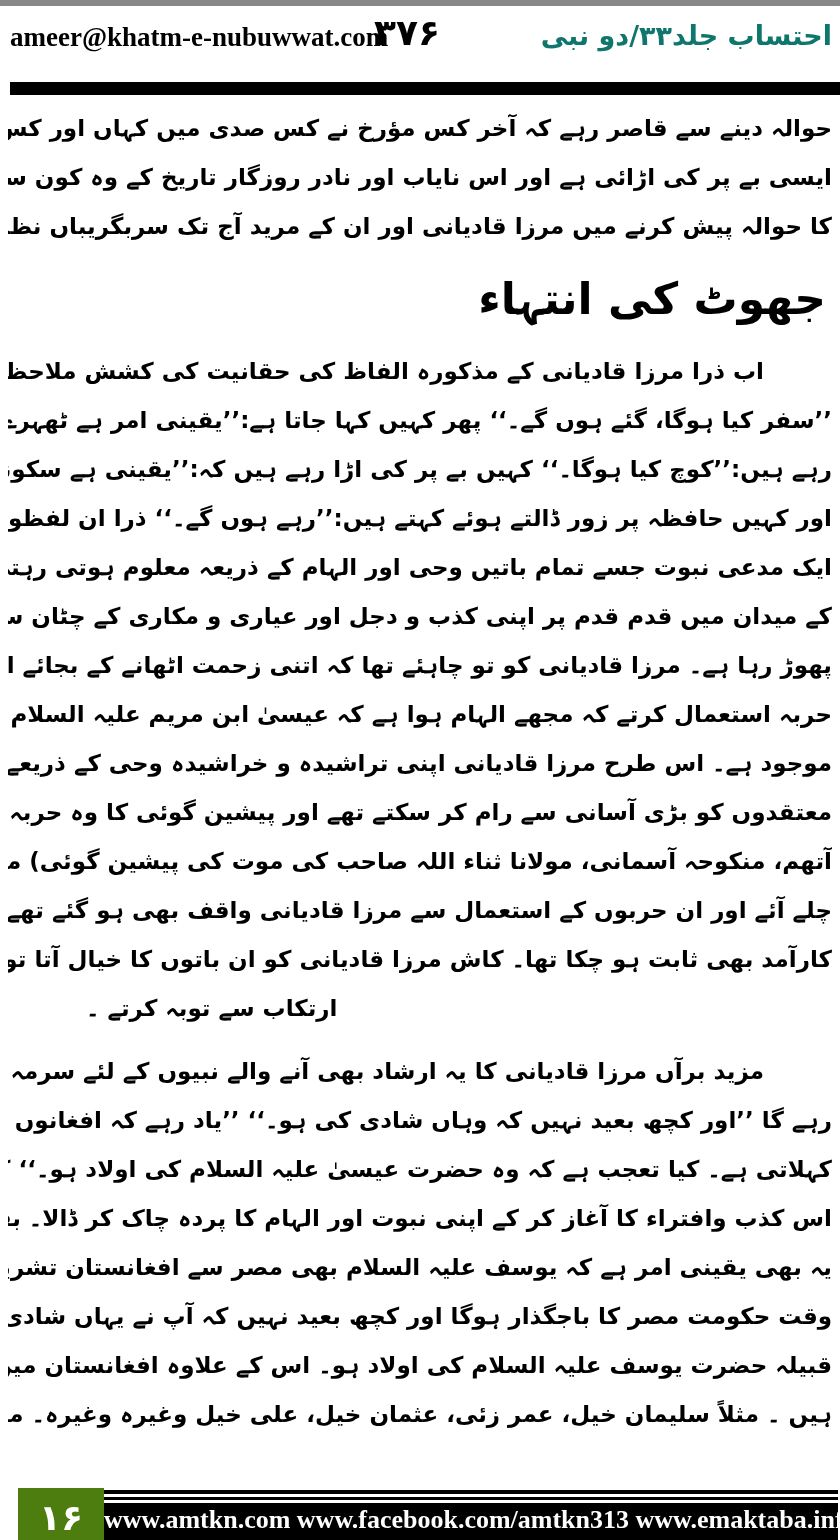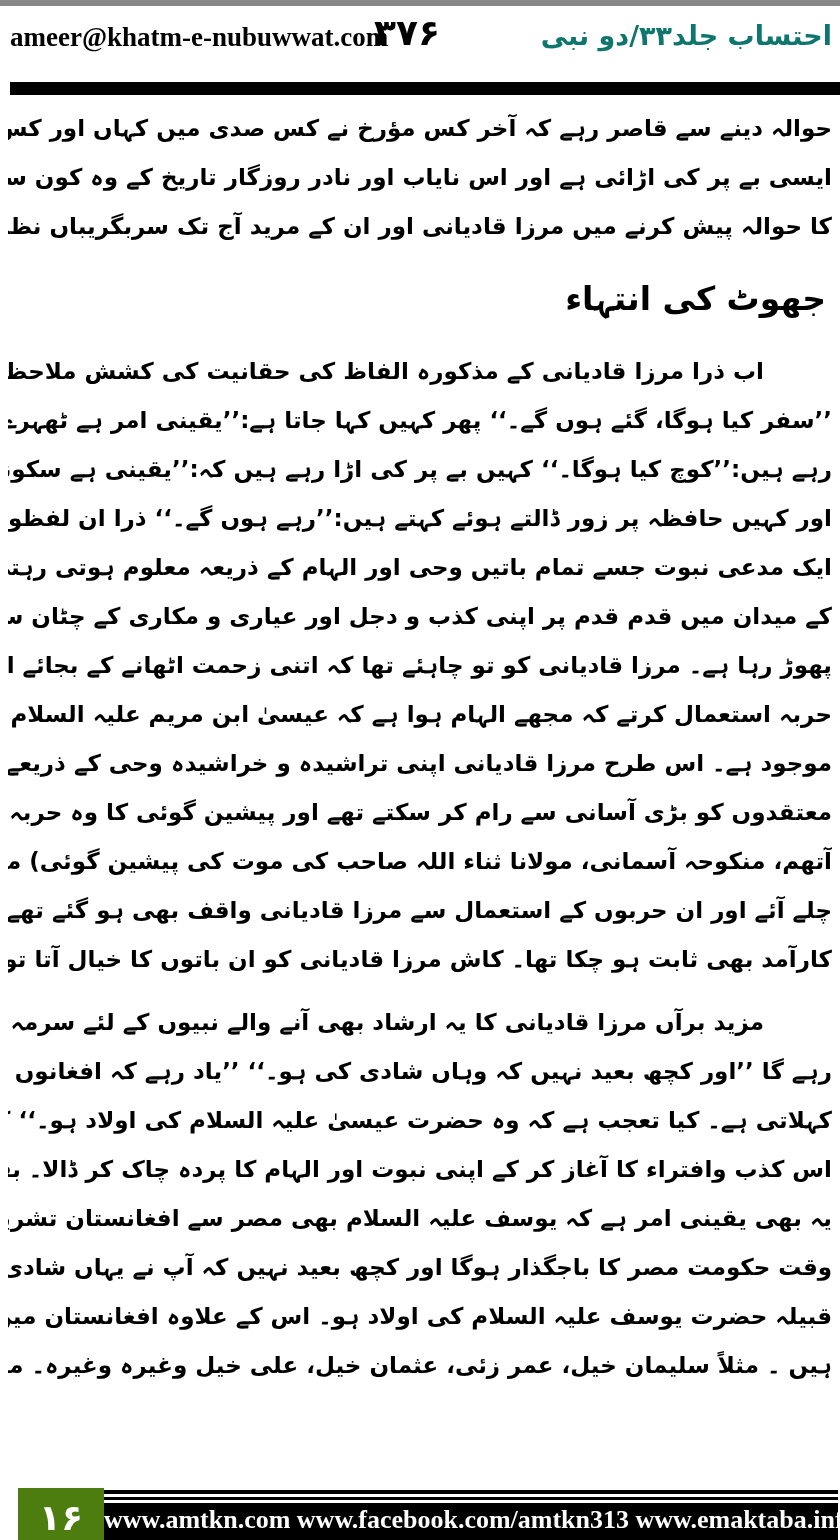--- a/index.html
+++ b/index.html
@@ -48,21 +48,21 @@
     text-align:justify;
     text-align-last:justify;
   }
   .ln.end{text-align:right;text-align-last:right;}
   .ln.indent{padding-right:68px;}
   .ln.leftline{text-align:left;text-align-last:left;padding-left:78px;padding-right:180px;}
   .ln.gap{margin-top:14px;}
   .section-heading{
     direction:rtl;
     text-align:right;
-    font-size:33px;font-weight:bold;
+    font-size:44px;font-weight:bold;
     height:96px;line-height:96px;
     padding-right:6px;
     white-space:nowrap;overflow:hidden;
   }
   
   .footer-numbox{
     position:absolute;left:18px;top:1482px;width:86px;height:58px;
     background:#4d7c0f;color:#fff;
     display:flex;align-items:center;justify-content:center;
     font-size:36px;font-weight:bold;
@@ -108,20 +108,21 @@
     <div class="ln">اور کہیں حافظہ پر زور ڈالتے ہوئے کہتے ہیں:’’رہے ہوں گے۔‘‘ ذرا ان لفظوں پر غور فرمایئے کہ</div>
     <div class="ln">ایک مدعی نبوت جسے تمام باتیں وحی اور الہام کے ذریعہ معلوم ہوتی رہتی ہیں وہ واقعات اور حقائق</div>
     <div class="ln">کے میدان میں قدم قدم پر اپنی کذب و دجل اور عیاری و مکاری کے چٹان سے ٹکرا ٹکرا کر خود اپنا سر</div>
     <div class="ln">پھوڑ رہا ہے۔ مرزا قادیانی کو تو چاہئے تھا کہ اتنی زحمت اٹھانے کے بجائے اپنا وہی پرانا اور بوسیدہ</div>
     <div class="ln">حربہ استعمال کرتے کہ مجھے الہام ہوا ہے کہ عیسیٰ ابن مریم علیہ السلام کی قبر کشمیر میں فلاں محلے میں</div>
     <div class="ln">موجود ہے۔ اس طرح مرزا قادیانی اپنی تراشیدہ و خراشیدہ وحی کے ذریعے اپنے مریدوں اور</div>
     <div class="ln">معتقدوں کو بڑی آسانی سے رام کر سکتے تھے اور پیشین گوئی کا وہ حربہ جسے مرزا قادیانی (انجام</div>
     <div class="ln">آتھم، منکوحہ آسمانی، مولانا ثناء اللہ صاحب کی موت کی پیشین گوئی) میں ہمیشہ استعمال کرتے</div>
     <div class="ln">چلے آئے اور ان حربوں کے استعمال سے مرزا قادیانی واقف بھی ہو گئے تھے اور ان کے لئے</div>
     <div class="ln">کارآمد بھی ثابت ہو چکا تھا۔ کاش مرزا قادیانی کو ان باتوں کا خیال آتا تو ایسی فاش غلطی کے</div>
+    <div class="ln leftline">ارتکاب سے توبہ کرتے ۔</div>
 
     <div class="ln indent gap">مزید برآں مرزا قادیانی کا یہ ارشاد بھی آنے والے نبیوں کے لئے سرمہ چشم بصیرت</div>
     <div class="ln">رہے گا ’’اور کچھ بعید نہیں کہ وہاں شادی کی ہو۔‘‘ ’’یاد رہے کہ افغانوں میں ایک قوم عیسیٰ خیل</div>
     <div class="ln">کہلاتی ہے۔ کیا تعجب ہے کہ وہ حضرت عیسیٰ علیہ السلام کی اولاد ہو۔‘‘ کیونکہ مرزا قادیانی نے ہی</div>
     <div class="ln">اس کذب وافتراء کا آغاز کر کے اپنی نبوت اور الہام کا پردہ چاک کر ڈالا۔ بقول مرزا قادیانی کے</div>
     <div class="ln">یہ بھی یقینی امر ہے کہ یوسف علیہ السلام بھی مصر سے افغانستان تشریف لائے ہوں ۔ جو شاید اس</div>
     <div class="ln">وقت حکومت مصر کا باجگذار ہوگا اور کچھ بعید نہیں کہ آپ نے یہاں شادی کی ہو اور یہ یوسف زئی</div>
     <div class="ln">قبیلہ حضرت یوسف علیہ السلام کی اولاد ہو۔ اس کے علاوہ افغانستان میں اور بھی بہت سے قبیلے آباد</div>
     <div class="ln">ہیں ۔ مثلاً سلیمان خیل، عمر زئی، عثمان خیل، علی خیل وغیرہ وغیرہ۔ ممکن ہے اس قبیلے کے لوگ بھی</div>
   </div>

